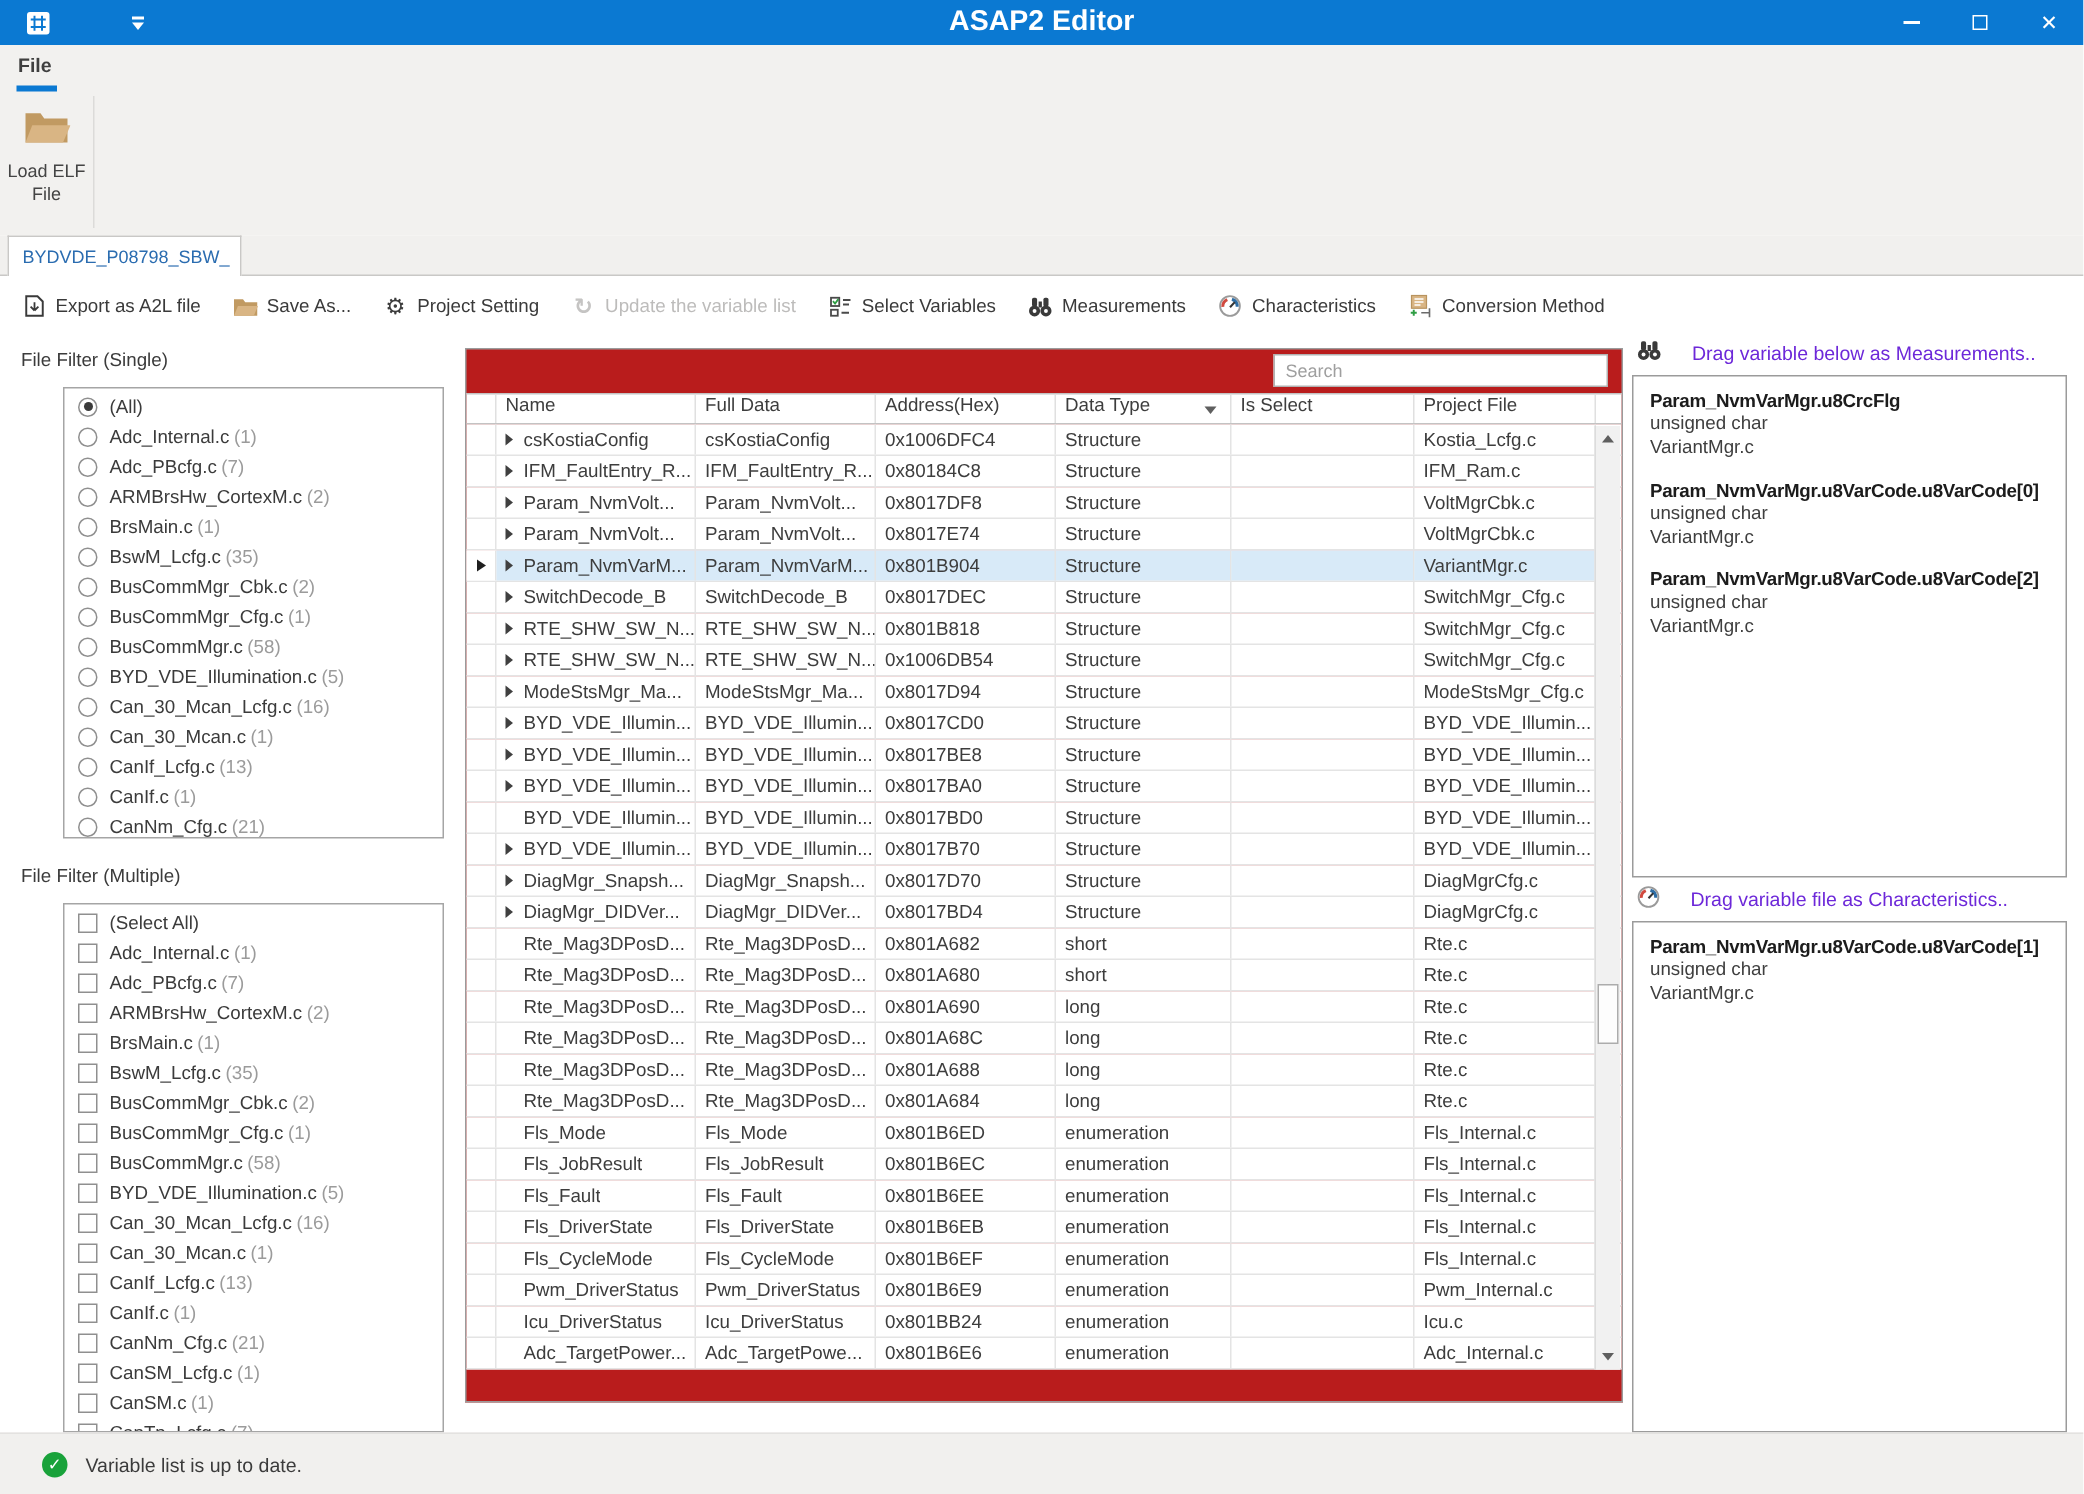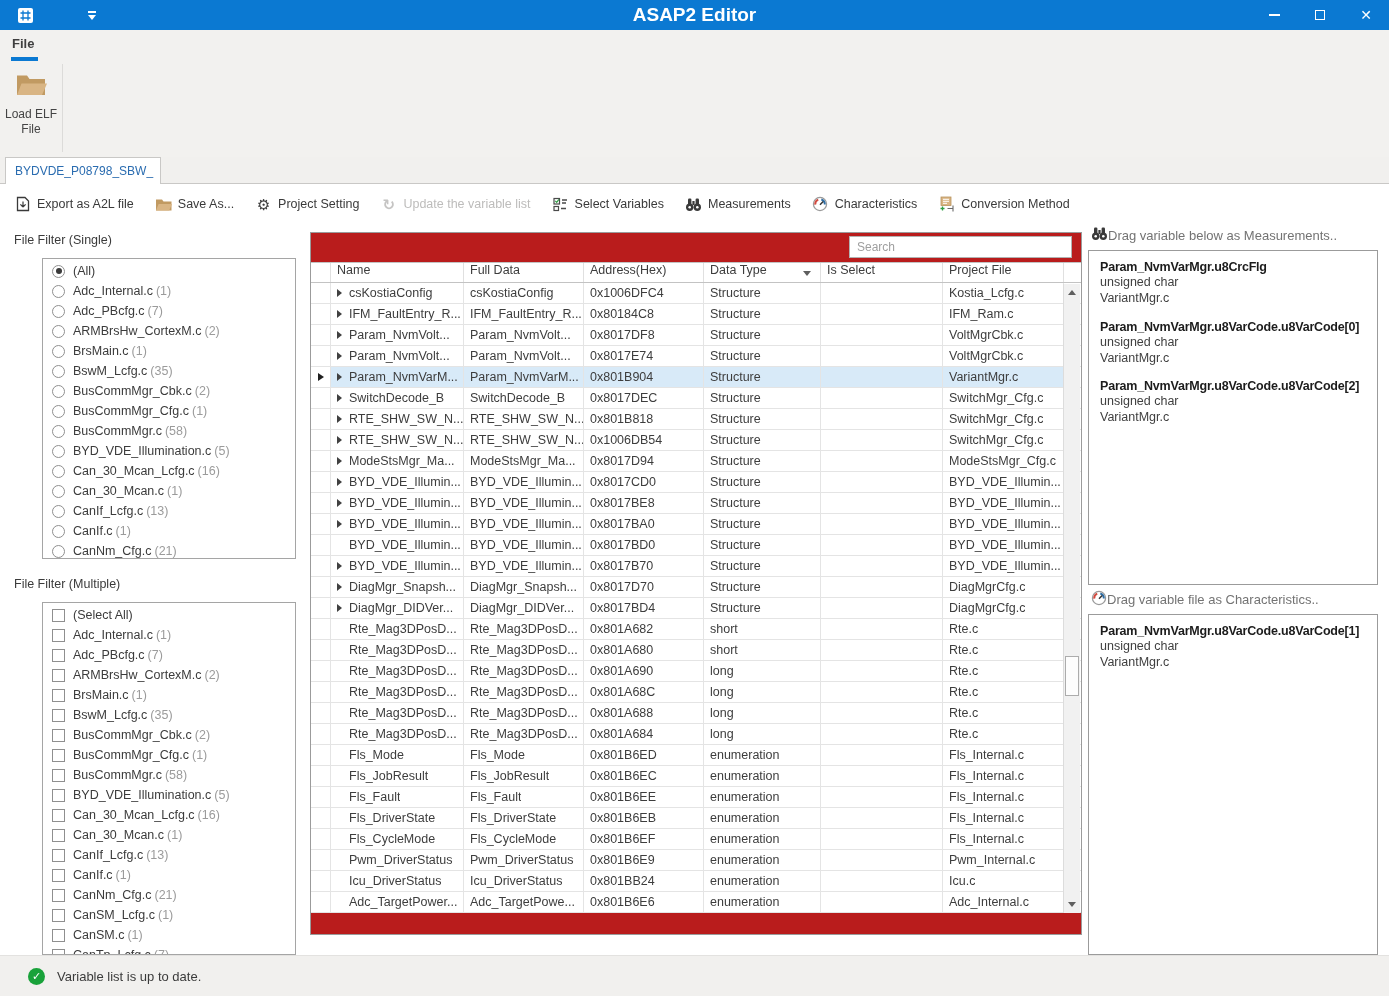--- a/index.html
+++ b/index.html
@@ -81,21 +81,21 @@
   
   .vscroll{position:absolute;top:51px;right:1px;width:17px;height:629px;background:#f1f1f1;border-left:1px solid #dcdcdc}
   .vs-btn{position:absolute;left:0;width:16px;height:17px;display:flex;align-items:center;justify-content:center;background:#f1f1f1}
   .vs-up{top:0}
   .vs-down{bottom:0}
   .tri-up{width:0;height:0;border-left:4px solid transparent;border-right:4px solid transparent;border-bottom:5px solid #5f5f5f}
   .tri-down{width:0;height:0;border-left:4px solid transparent;border-right:4px solid transparent;border-top:5px solid #5f5f5f}
   .vs-thumb{position:absolute;left:1px;top:372px;width:14px;height:40px;background:#fdfdfd;border:1px solid #acacac}
 
   
-  .panel-header{position:absolute;left:1091px;display:flex;align-items:center;gap:0;font-size:13px;color:#737373;white-space:nowrap}
+  .panel-header{position:absolute;left:1091px;display:flex;align-items:center;gap:20px;font-size:13px;color:#6d28d9;white-space:nowrap}
   .meas-header{top:226px}
   .char-header{top:590px}
   .drop-box{position:absolute;left:1088px;width:290px;border:1px solid #9b9b9b;background:#fff;padding:9px 11px;overflow:hidden}
   .meas-box{top:250px;height:335px}
   .char-box{top:614px;height:341px}
   .var-entry{margin-bottom:13px}
   .var-name{font-weight:bold;font-size:12.5px;color:#1c1c1c;white-space:nowrap;overflow:hidden;letter-spacing:-0.2px}
   .var-line{font-size:12.5px;color:#3f3f3f;line-height:1.3}
 
   

